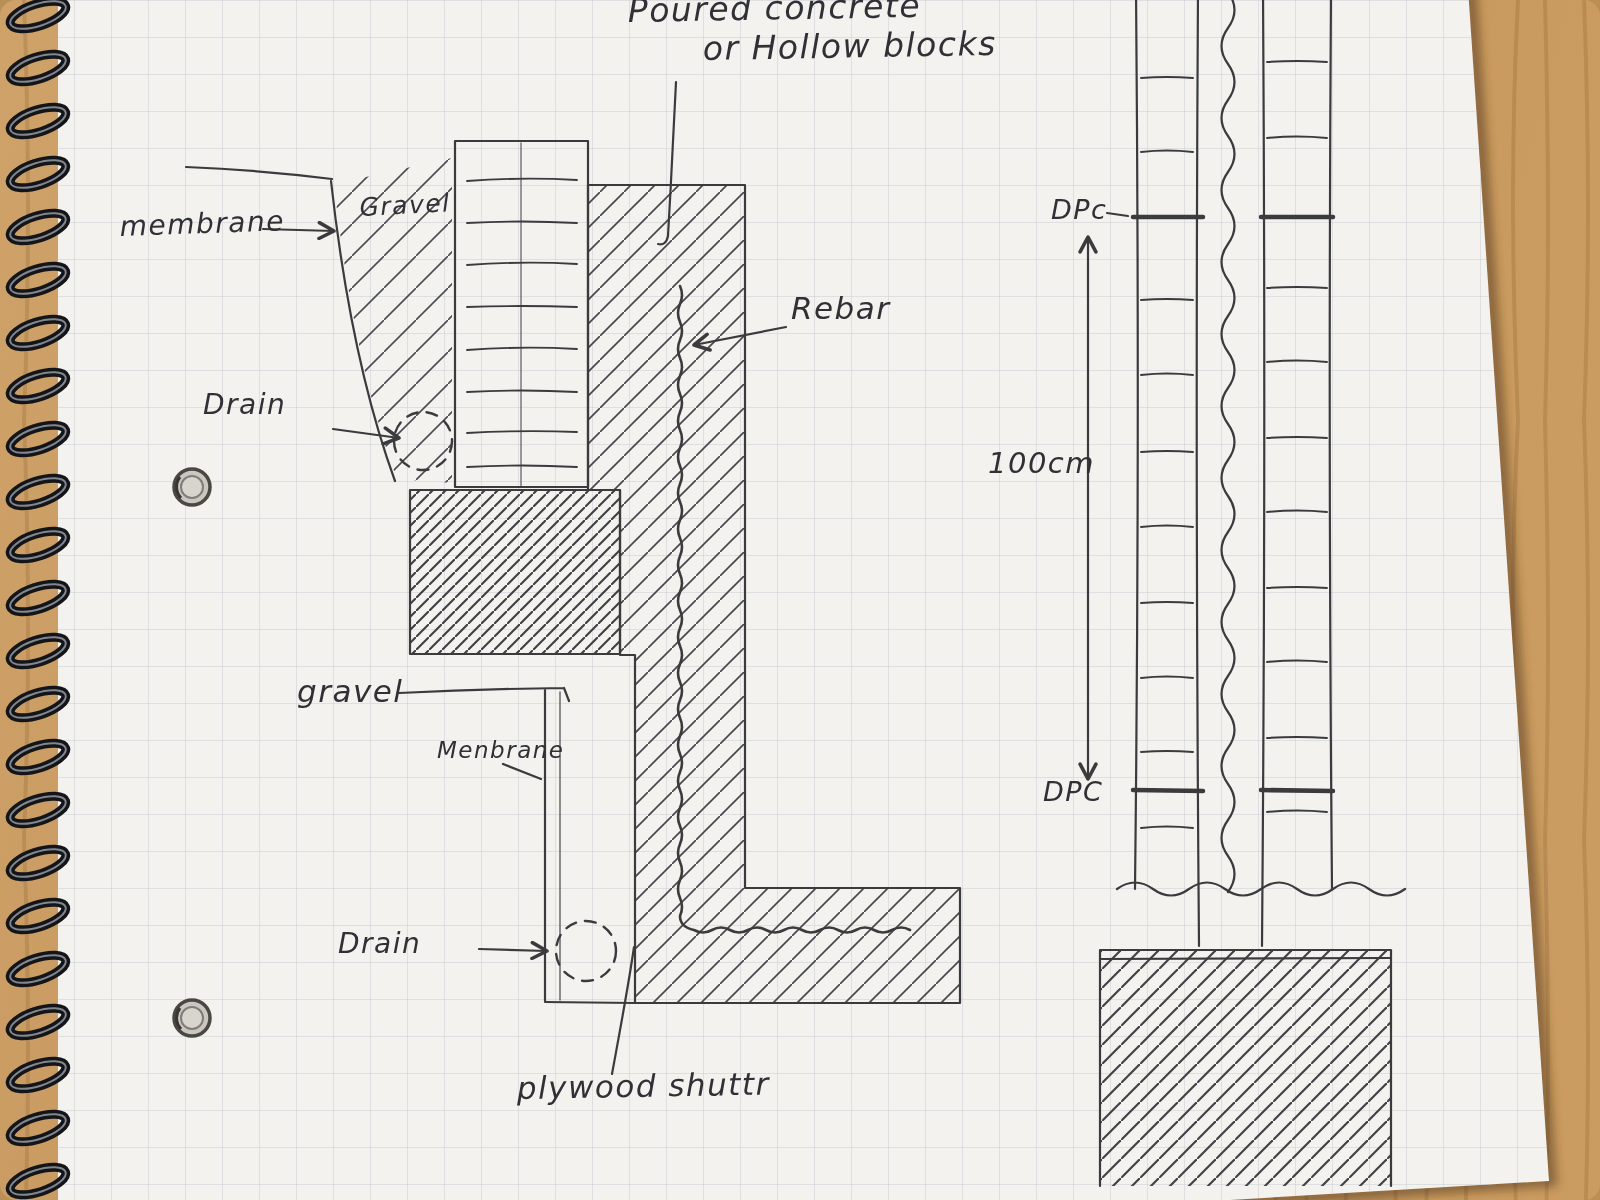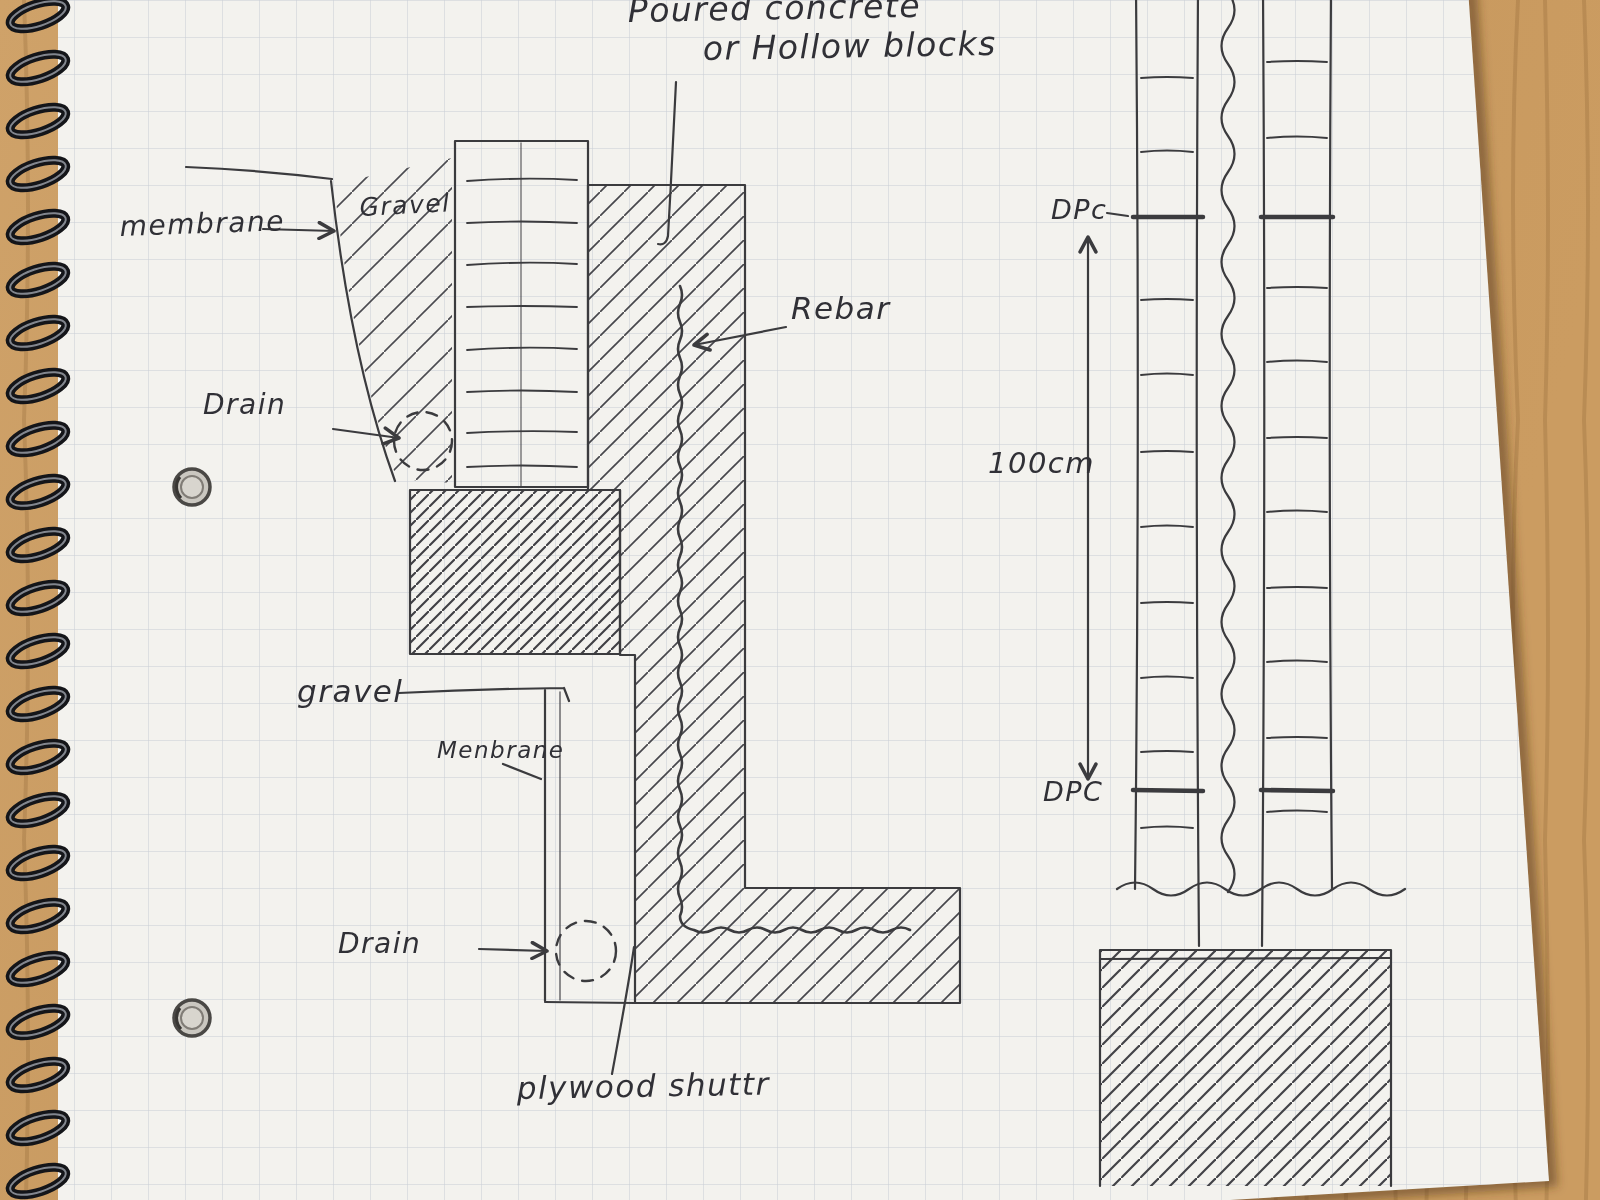--- a/index.html
+++ b/index.html
@@ -1,17 +1,17 @@
 <!DOCTYPE html>
 <html><head>
 <meta charset="utf-8">
 <style>
   html,body{margin:0;padding:0;background:#b98f55;}
   .stage{position:relative;width:1600px;height:1200px;overflow:hidden;
-         font-family:"DejaVu Sans",sans-serif;}
+         font-family:"DejaVu Sans",sans-serif;border-radius:16px;}
   svg{display:block;}
   text{font-family:"DejaVu Sans",sans-serif;font-style:italic;}
 </style>
 </head>
 <body>
 
 <div class="stage">
 <svg width="1600" height="1200" viewBox="0 0 1600 1200">
   <defs>
     <linearGradient id="wood" x1="0" y1="0" x2="1" y2="0.2">

